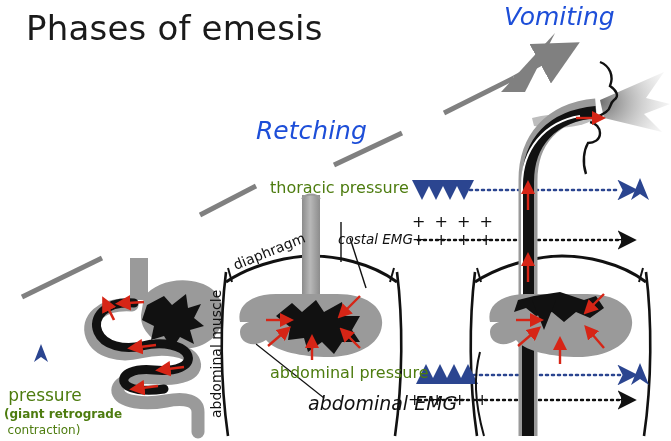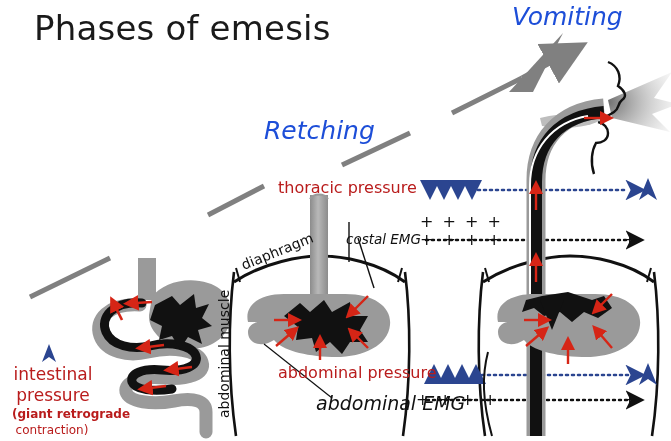--- a/index.html
+++ b/index.html
@@ -1,23 +1,23 @@
 <!DOCTYPE html>
 <html><head>
 <meta charset="utf-8">
 <style>
   html,body{margin:0;padding:0;background:#ffffff;}
   body{width:671px;height:441px;overflow:hidden;position:relative;
        font-family:"DejaVu Sans","Liberation Sans",sans-serif;}
-  #stage{position:absolute;left:12px;top:0;width:597px;height:441px;}
+  #stage{position:absolute;left:4px;top:0;width:597px;height:441px;}
   #stage svg{position:absolute;left:0;top:0;}
   .lbl{position:absolute;white-space:nowrap;}
   .title{font-size:34px;color:#1a1a1a;letter-spacing:.2px;}
   .phase{font-style:italic;font-size:25px;color:#1d4ed8;}
-  .blue{color:#b91c1c;}
+  .blue{color:#4d7c0f;}
   .blk{color:#111111;}
   .ital{font-style:italic;}
   .ctr{text-align:center;}
 </style>
 </head>
 <body>
 
 <div id="stage">
 
 <svg width="671" height="441" viewBox="0 0 671 441">
@@ -184,21 +184,20 @@
   <path d="M627,385 L636,363 L645,385 L636,379 z" fill="#2b4590"></path>
 
   <path d="M476,352 C470,375 470,400 480,436" fill="none" stroke="#111111" stroke-width="2"></path>
 </svg>
 
 <div class="lbl title" style="left:22px;top:8px;">Phases of emesis</div>
 
 <div class="lbl phase" style="left:252px;top:116px;">Retching</div>
 <div class="lbl phase" style="left:500px;top:2px;">Vomiting</div>
 
-<div class="lbl blue ctr" style="left:0px;top:364px;width:82px;font-size:17px;">intestinal</div>
 <div class="lbl blue ctr" style="left:0px;top:385px;width:82px;font-size:17px;">pressure</div>
 <div class="lbl blue ctr" style="left:0px;top:407px;width:100px;font-size:12px;font-weight:bold;">(giant retrograde</div>
 <div class="lbl blue ctr" style="left:0px;top:423px;width:80px;font-size:12px;">contraction)</div>
 
 <div class="lbl blue" style="left:266px;top:178px;font-size:16px;">thoracic pressure</div>
 <div class="lbl blk" style="left:408px;top:212px;font-size:16px;letter-spacing:2px;">+ + + +</div>
 <div class="lbl blk ital" style="left:334px;top:231px;font-size:13.5px;">costal EMG</div>
 <div class="lbl blk" style="left:408px;top:230px;font-size:16px;letter-spacing:2px;">+ + + +</div>
 <div class="lbl blk" style="left:611px;top:230px;font-size:16px;">+</div>
 

